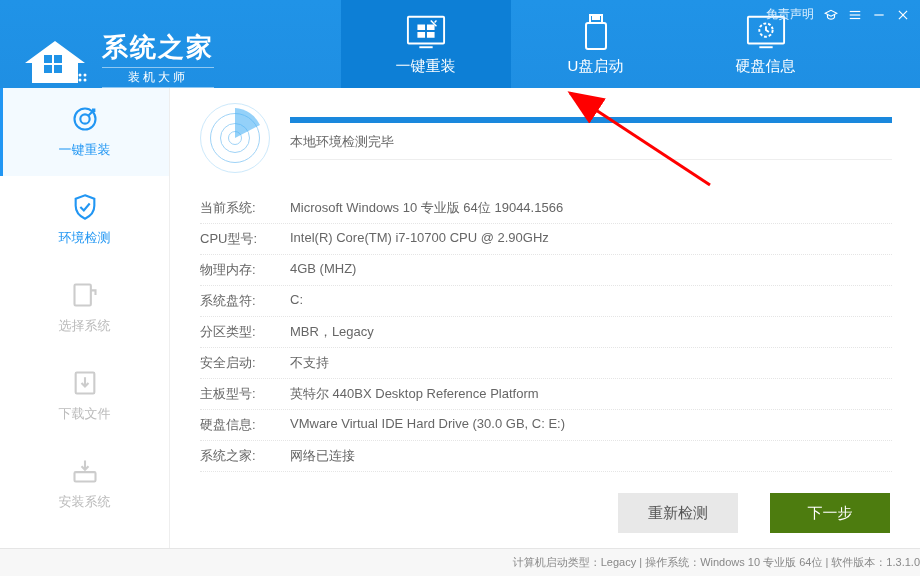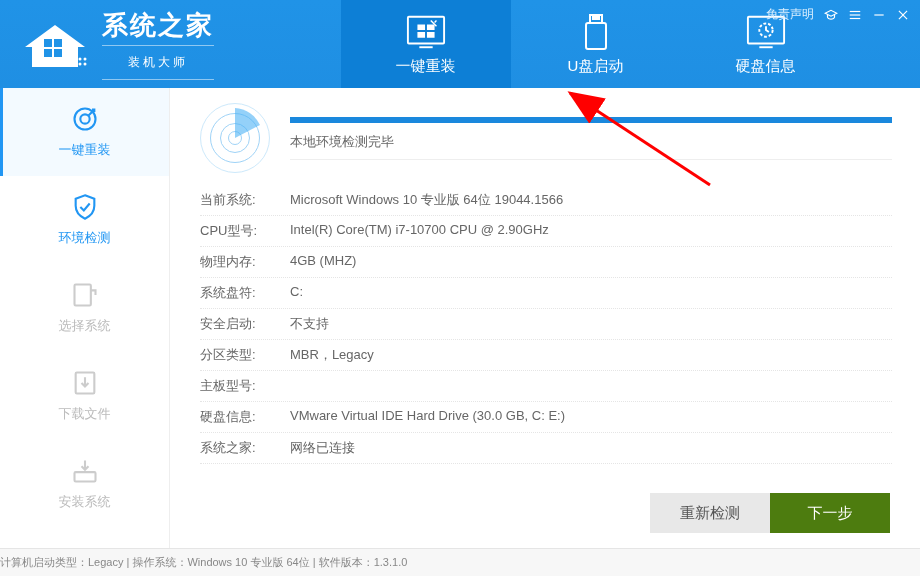--- a/index.html
+++ b/index.html
@@ -1,23 +1,23 @@
 <!DOCTYPE html>
 <html><head>
 <meta charset="utf-8">
 <style>
 * { margin: 0; padding: 0; box-sizing: border-box; font-family: "Microsoft YaHei", sans-serif; }
 body { width: 920px; height: 580px; background: #fff; overflow: hidden; position: relative; }
 
 .header { height: 88px; background: linear-gradient(to bottom, #2093e7, #1f8fe3); display: flex; position: relative; gap: 11px; }
-.logo-area { width: 300px; display: flex; align-items: center; padding-left: 20px; gap: 12px; }
+.logo-area { width: 300px; display: flex; align-items: flex-end; padding-left: 20px; gap: 12px; }
 .logo-icon { width: 70px; height: 55px; position: relative; }
 .logo-text { color: #fff; }
 .logo-title { font-size: 26px; font-weight: bold; letter-spacing: 2px; }
-.logo-sub { font-size: 12px; letter-spacing: 3px; text-align: center; border-top: 1px solid rgba(255,255,255,0.5); border-bottom: 1px solid rgba(255,255,255,0.5); padding: 8px 0; margin-top: 2px; }
+.logo-sub { font-size: 12px; letter-spacing: 3px; text-align: center; border-top: 1px solid rgba(255,255,255,0.5); border-bottom: 1px solid rgba(255,255,255,0.5); padding: 1px 0; margin-top: 2px; }
 
 .top-tabs { flex: 1; display: flex; align-items: stretch; justify-content: center; gap: 0; padding-right: 40px; }
 .top-tab { width: 170px; display: flex; flex-direction: column; align-items: center; justify-content: center; color: #fff; cursor: pointer; gap: 6px; }
 .top-tab.active { background: #0d7fd6; }
 .top-tab-icon { width: 40px; height: 38px; display: flex; align-items: center; justify-content: center; }
 .top-tab-label { font-size: 15px; }
 
 .titlebar { position: absolute; top: 6px; right: 10px; display: flex; align-items: center; gap: 10px; color: #dff1ff; font-size: 12px; }
 .titlebar span, .titlebar div { cursor: pointer; }
 .win-btn { width: 14px; height: 14px; display: flex; align-items: center; justify-content: center; }
@@ -33,31 +33,31 @@
 .main { flex: 1; padding: 15px 28px 15px 30px; position: relative; }
 .scan-row { display: flex; align-items: center; gap: 20px; margin-bottom: 8px; }
 .radar { width: 70px; height: 70px; border-radius: 50%; position: relative; flex-shrink: 0; }
 .radar::before { content:''; position:absolute; inset:0; border-radius:50%; border:1px solid #cde9fb; }
 .radar-ring { position:absolute; border-radius:50%; border:1px solid #9fd3f7; }
 .r1{inset:10px} .r2{inset:20px} .r3{inset:28px}
 .progress-wrap { flex: 1; }
 .progress-bar { height: 6px; background: #1a88dd; width: 100%; }
 .scan-status { font-size: 13px; color: #666; margin-top: 10px; border-bottom: 1px solid #eee; padding-bottom: 8px; }
 
-.info-list { margin-top: 12px; }
+.info-list { margin-top: 20px; }
 .info-row { display: flex; padding: 6px 0; border-bottom: 1px dotted #e5e5e5; font-size: 13px; color: #555; }
 .info-label { width: 90px; color: #666; }
 .info-value { flex: 1; color: #666; }
 
-.action-bar { position: absolute; bottom: 15px; right: 30px; display: flex; gap: 0; }
+.action-bar { position: absolute; bottom: 15px; right: 30px; display: flex; gap: 32px; }
 .btn { width: 120px; height: 40px; border: none; font-size: 15px; cursor: pointer; display:flex; align-items:center; justify-content:center; }
 .btn-secondary { background: #e8e8e8; color: #555; }
 .btn-primary { background: #4d7c0f; color: #fff; }
 
-.footer { height: 28px; background: #f7f7f7; border-top: 1px solid #e5e5e5; font-size: 11px; color: #888; display: flex; align-items: center; justify-content: flex-start; }
+.footer { height: 28px; background: #f7f7f7; border-top: 1px solid #e5e5e5; font-size: 11px; color: #888; display: flex; align-items: center; justify-content: flex-end; }
 
 .arrow { position: absolute; pointer-events: none; }
 </style>
 </head>
 <body>
 
 <div class="header">
   <div class="titlebar">
     <span>免责声明</span>
     <div class="win-btn">
@@ -210,29 +210,30 @@
         </div>
       <div class="info-row">
           <div class="info-label">物理内存:</div>
           <div class="info-value">4GB (MHZ)</div>
         </div>
       <div class="info-row">
           <div class="info-label">系统盘符:</div>
           <div class="info-value">C:</div>
         </div>
       <div class="info-row">
+          <div class="info-label">分区类型:</div>
+          <div class="info-value">MBR，Legacy</div>
+        </div>
+      <div class="info-row">
           <div class="info-label">安全启动:</div>
           <div class="info-value">不支持</div>
         </div>
       <div class="info-row">
-          <div class="info-label">分区类型:</div>
-          <div class="info-value">MBR，Legacy</div>
-        </div>
-      <div class="info-row">
           <div class="info-label">主板型号:</div>
+          <div class="info-value">英特尔 440BX Desktop Reference Platform</div>
         </div>
       <div class="info-row">
           <div class="info-label">硬盘信息:</div>
           <div class="info-value">VMware Virtual IDE Hard Drive  (30.0 GB, C: E:)</div>
         </div>
       <div class="info-row">
           <div class="info-label">系统之家:</div>
           <div class="info-value">网络已连接</div>
         </div>
     </div>

